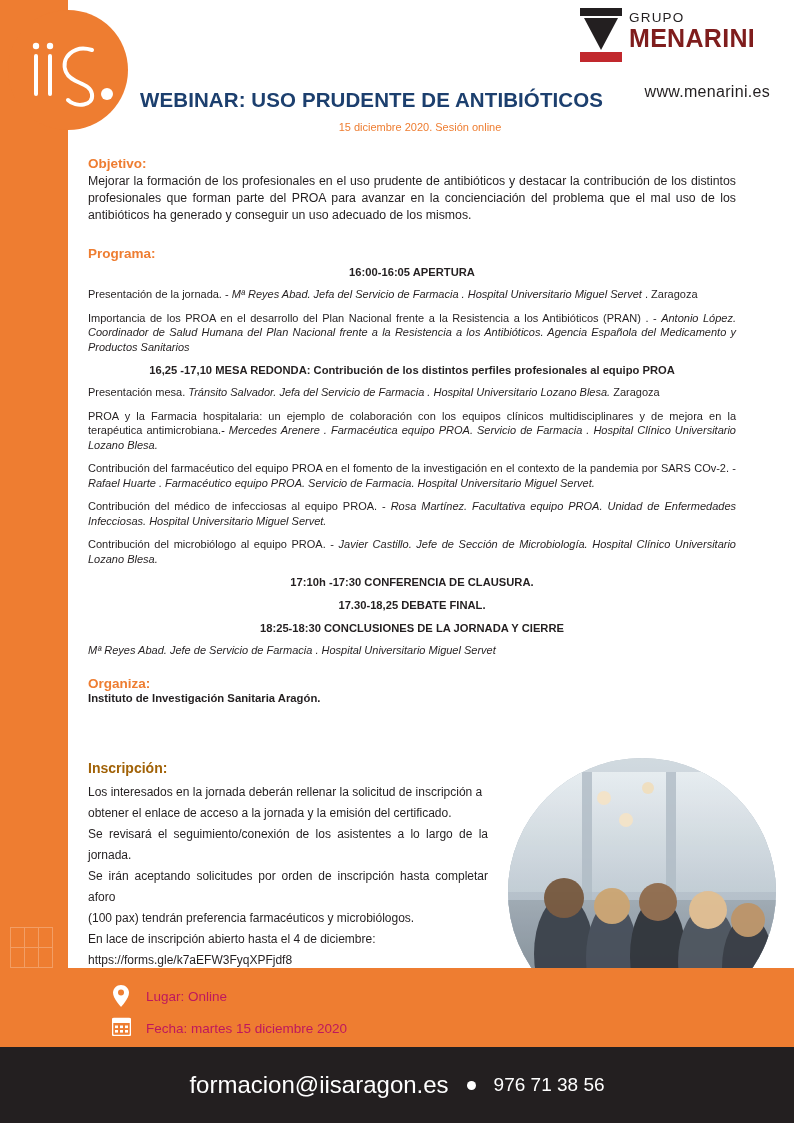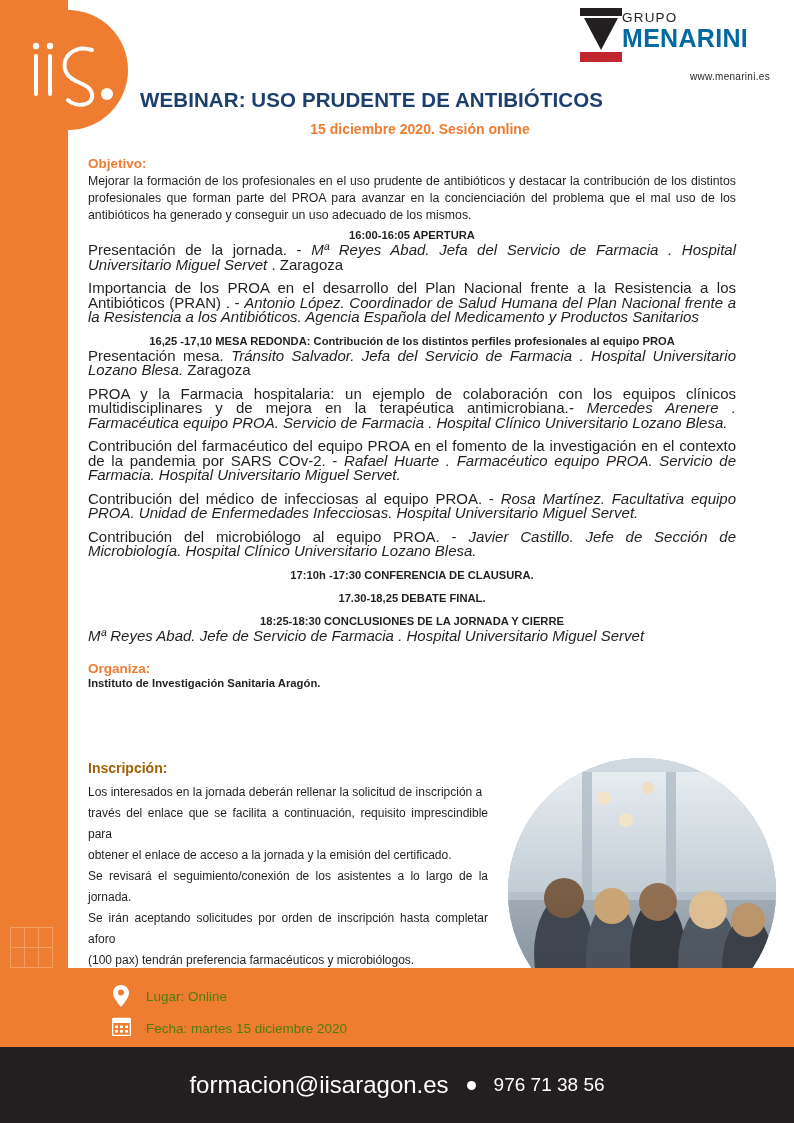--- a/index.html
+++ b/index.html
@@ -49,21 +49,21 @@
   }
   .logo-mark svg { display: block; }
 
   
   .menarini {
     position: absolute;
     right: 24px; top: 8px;
     text-align: left;
     width: 190px;
   }
-  .menarini-row { display: flex; align-items: flex-start; }
+  .menarini-row { display: flex; align-items: flex-start; gap: 7px; }
   .men-glyph {
     width: 42px; height: 54px;
     background: #ffffff;
     position: relative;
     flex: 0 0 auto;
   }
   .men-glyph .bar-top {
     position: absolute; left: 0; top: 0; width: 42px; height: 8px;
     background: #231f20;
   }
@@ -82,48 +82,48 @@
   .men-grupo {
     font-size: 13.5px;
     letter-spacing: 1.2px;
     color: #231f20;
     line-height: 15px;
   }
   .men-name {
     font-size: 25px;
     font-weight: bold;
     letter-spacing: 0.3px;
-    color: #0369a1;
+    color: #7f1d1d;
     line-height: 27px;
   }
   .men-url {
-    font-size: 10px;
-    color: #231f20;
-    margin-top: 9px;
+    font-size: 16px;
+    color: #231f20;
+    margin-top: 21px;
     text-align: right;
     letter-spacing: 0.3px;
   }
 
   
   .title {
     position: absolute;
     left: 140px; top: 88px;
     width: 600px;
     font-size: 20.5px;
     font-weight: bold;
     color: #1c3f6e;
     letter-spacing: 0.1px;
   }
   .subtitle {
     position: absolute;
     left: 140px; top: 121px;
     width: 560px;
     text-align: center;
-    font-size: 14px;
-    font-weight: bold;
+    font-size: 11px;
+    font-weight: normal;
     color: #ee7d31;
   }
 
   
   .content {
     position: absolute;
     left: 88px;
     top: 156px;
     width: 648px;
   }
@@ -142,25 +142,25 @@
   }
   .blk { margin-top: 9px; }
   .hd {
     font-size: 11.2px;
     font-weight: bold;
     color: #231f20;
     line-height: 14px;
     text-align: center;
   }
   .bd {
-    font-size: 15px;
+    font-size: 11px;
     line-height: 14.5px;
     color: #231f20;
     text-align: justify;
-    margin-top: 1px;
+    margin-top: 8px;
   }
   .bd i, .it { font-style: italic; }
 
   .objetivo-body {
     font-size: 12.3px;
     line-height: 17px;
     text-align: justify;
     margin-top: 2px;
   }
 
@@ -209,21 +209,21 @@
   .band {
     position: absolute;
     left: 0; top: 968px;
     width: 794px; height: 79px;
     background: #ee7d31;
   }
   .band-rows {
     position: absolute;
     left: 112px; top: 980px;
     width: 400px;
-    color: #4d7c0f;
+    color: #be185d;
   }
   .band-row {
     display: flex; align-items: center;
     height: 32px;
     gap: 14px;
   }
   .band-row .ic { width: 20px; height: 22px; flex: 0 0 auto; }
   .band-row .tx { font-size: 13.5px; }
 
   
@@ -294,20 +294,21 @@
 </div>
 
 <div class="title">WEBINAR: USO PRUDENTE DE ANTIBIÓTICOS</div>
 <div class="subtitle">15 diciembre 2020. Sesión online</div>
 
 <div class="content">
 
   <h3 class="sec">Objetivo:</h3>
   <div class="para objetivo-body">Mejorar la formación de los profesionales en el uso prudente de antibióticos y destacar  la contribución de los distintos profesionales que forman parte del  PROA para avanzar en la concienciación del problema que el mal uso de los antibióticos ha generado y conseguir  un uso adecuado de los mismos.</div>
 
+  <h3 class="sec" id="programa-label">Programa:</h3>
 
   <div class="prog-first">
     <div class="hd">16:00-16:05 APERTURA</div>
     <div class="bd"><span> Presentación de la jornada. - </span><i>Mª Reyes Abad. Jefa del Servicio  de Farmacia . Hospital Universitario Miguel Servet</i><span> . Zaragoza</span></div>
   </div>
 
   <div class="blk">
     <div class="bd"><span> Importancia de los PROA en el desarrollo del Plan Nacional frente a la Resistencia a los Antibióticos (PRAN) . - </span><i>Antonio López. Coordinador de Salud Humana del Plan Nacional frente a la Resistencia a los Antibióticos. Agencia Española del Medicamento y Productos Sanitarios</i><span></span></div>
   </div>
 
@@ -346,21 +347,20 @@
     <h3 class="sec">Organiza:</h3>
     <div class="organiza-body">
       <div class="b">Instituto de Investigación Sanitaria Aragón.</div>
     </div>
   </div>
 </div>
 
 <div class="insc-wrap">
   <div class="insc-title">Inscripción:</div>
   <div class="insc-line">Los  interesados  en  la  jornada  deberán  rellenar  la  solicitud  de  inscripción  a</div>
-  <div class="insc-line">través del enlace que se facilita a continuación, requisito imprescindible para</div>
   <div class="insc-line">obtener el enlace de acceso a  la jornada y la emisión del certificado.</div>
   <div class="insc-line">Se revisará el seguimiento/conexión de los asistentes a lo largo de la jornada.</div>
   <div class="insc-line">Se irán aceptando solicitudes por orden de inscripción hasta completar aforo</div>
   <div class="insc-line">(100 pax) tendrán preferencia farmacéuticos y microbiólogos.</div>
   <div class="insc-line">En lace de inscripción abierto hasta el 4  de diciembre:</div>
   <div class="insc-link">https://forms.gle/k7aEFW3FyqXPFjdf8</div>
 </div>
 
 <div class="photo">
   <svg width="268" height="268" viewBox="0 0 268 268">

